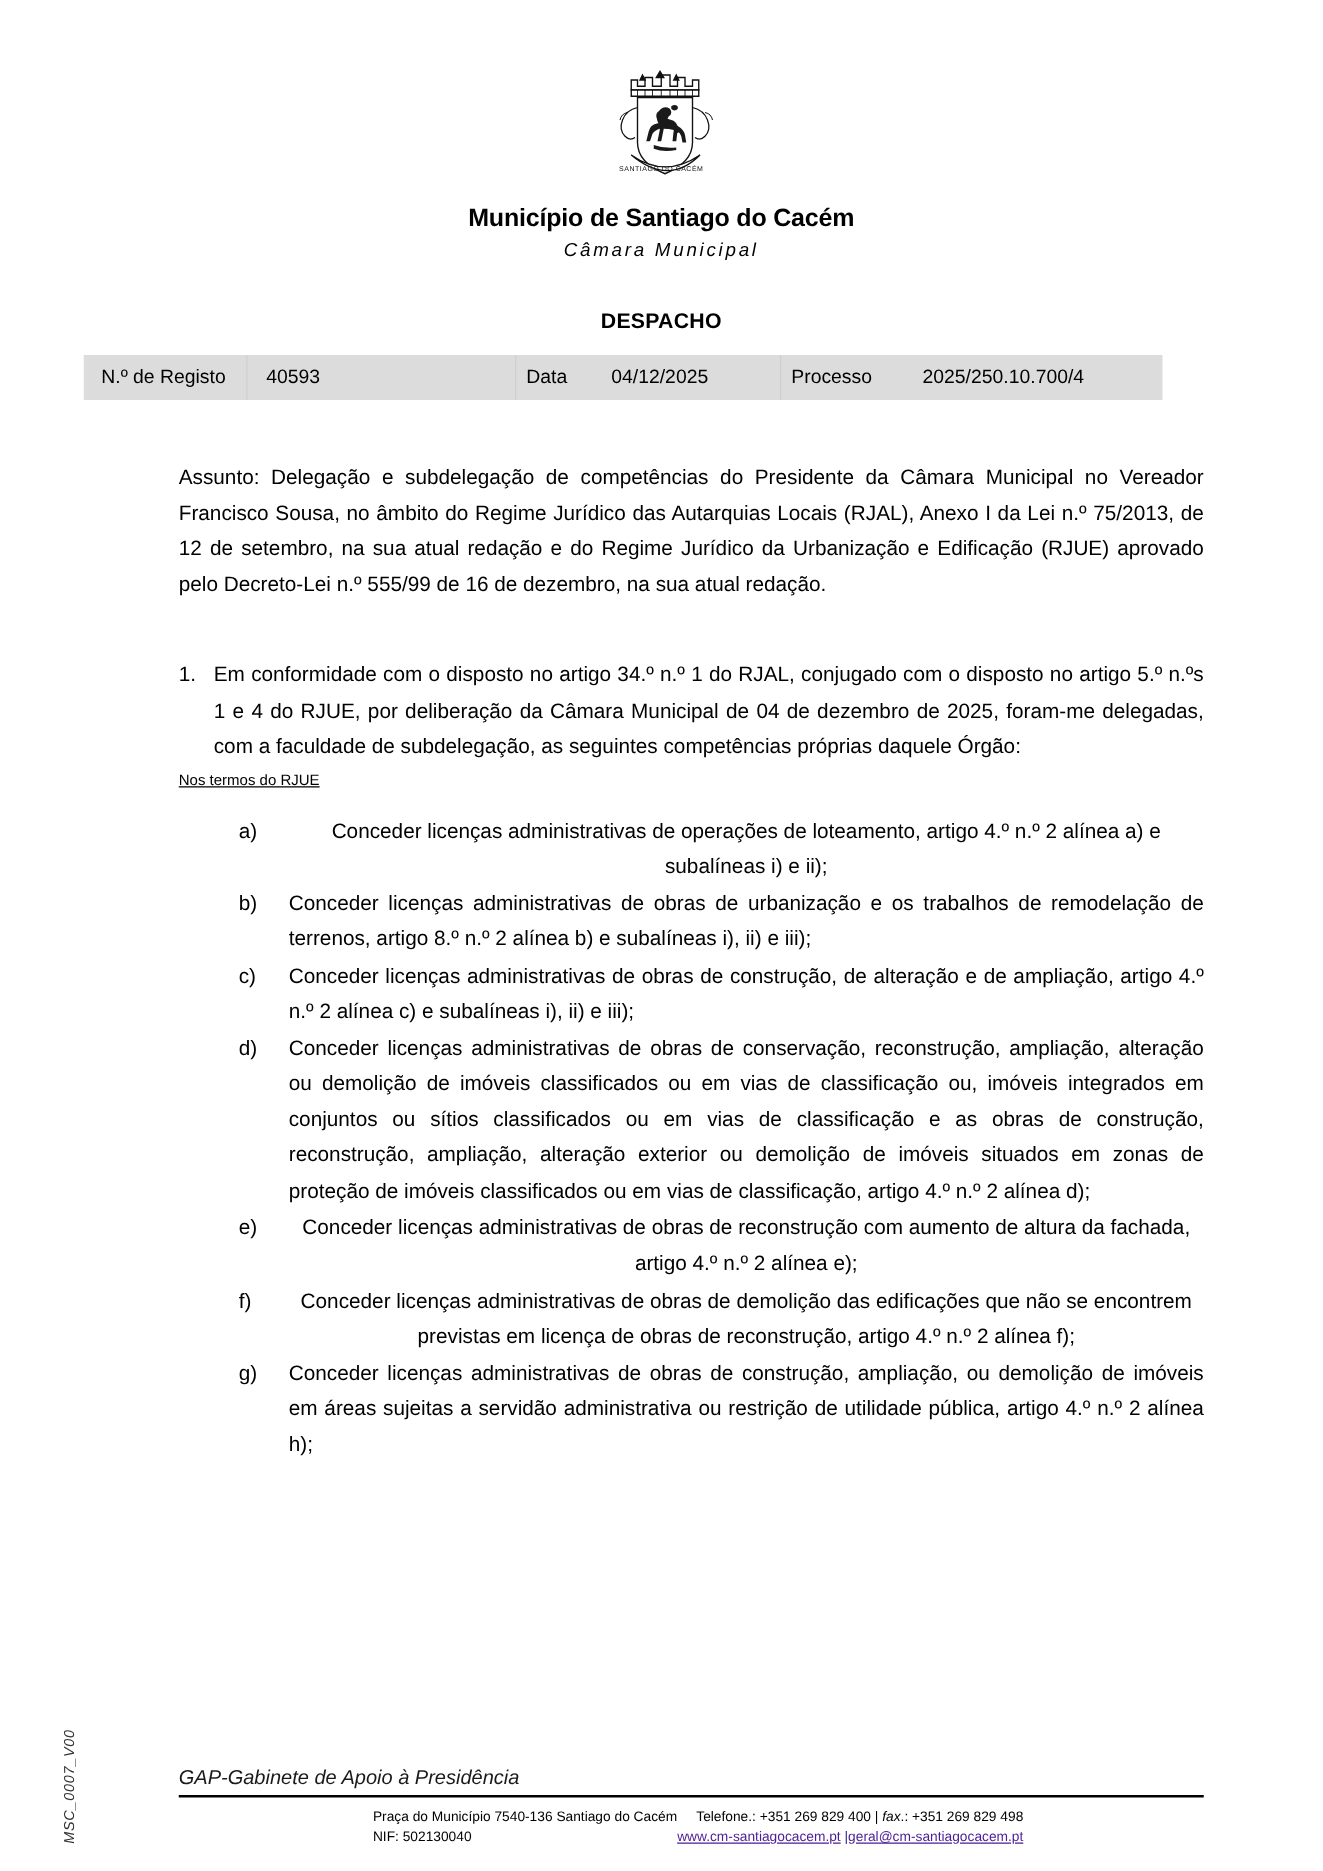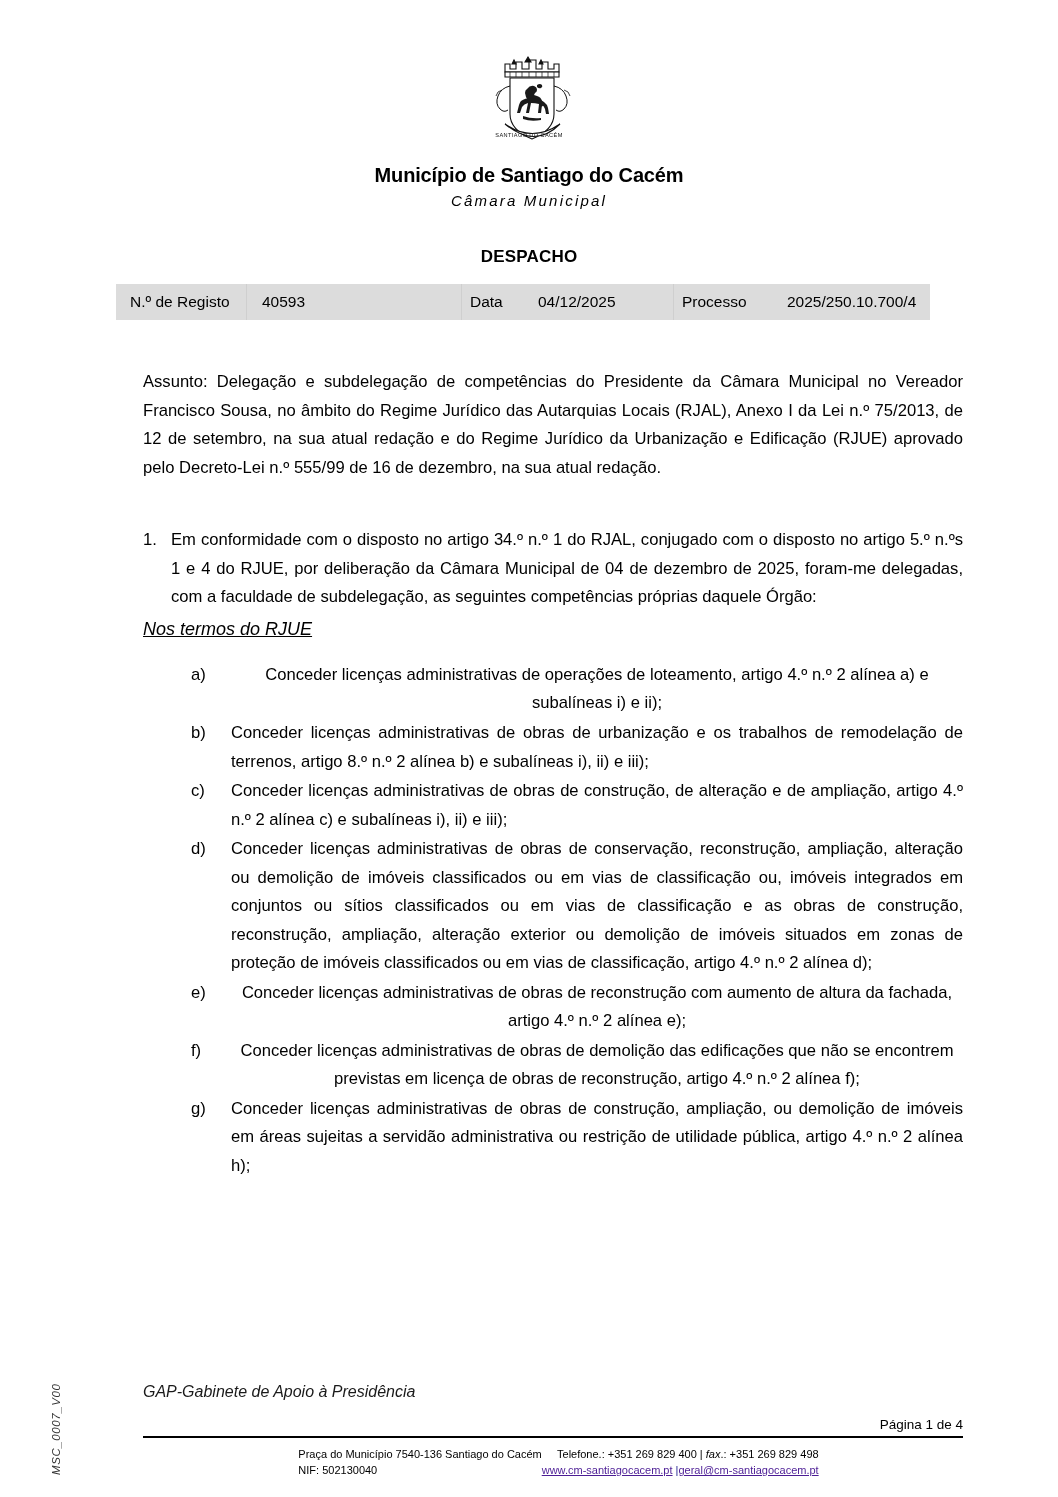--- a/index.html
+++ b/index.html
@@ -53,21 +53,21 @@
   .doc-title {
     text-align: center;
     font-size: 17px;
     font-weight: bold;
     letter-spacing: 0.2px;
     margin-top: 38px;
   }
 
   
   .reg-bar {
-    margin: 17px 128px 0 116px;
+    margin: 17px 128px 0 67px;
     background: #dcdcdc;
     height: 36px;
     display: flex;
     align-items: center;
     font-size: 15.5px;
     position: relative;
   }
   .reg-cell {
     display: flex;
     align-items: center;
@@ -111,25 +111,24 @@
     flex: 0 0 28px;
     text-align: left;
   }
   .num-text {
     flex: 1;
     text-align: justify;
     text-justify: inter-word;
   }
 
   .subheading {
-    font-size: 18px;
+    font-size: 12px;
     line-height: 1.72;
     text-decoration: underline;
     margin-top: 2px;
-    font-style: italic;
   }
 
   .alpha-list {
     margin-top: 16px;
     margin-left: 48px;
   }
   .alpha-item {
     display: flex;
     font-size: 16.6px;
     line-height: 1.72;
@@ -315,21 +314,20 @@
         <span class="alpha-marker">g)</span>
         <span class="alpha-text">Conceder licenças administrativas de obras de construção, ampliação, ou demolição de imóveis em áreas sujeitas a servidão administrativa ou restrição de utilidade pública, artigo 4.º n.º 2 alínea h);</span>
       </div>
 
     </div>
   </div>
 
   <div class="footer">
     <div class="footer-inner">
       <div class="dept">GAP-Gabinete de Apoio à Presidência</div>
-      <div class="page-num">Página 1 de 4</div>
       <hr class="footer-rule">
       <div class="footer-cols">
         <div class="f-left">
           <div>Praça do Município   7540-136 Santiago do Cacém</div>
           <div>NIF: 502130040</div>
         </div>
         <div class="f-right">
           <div>
             <span>Telefone.: +351 269 829 400</span>
             <span>|</span>

